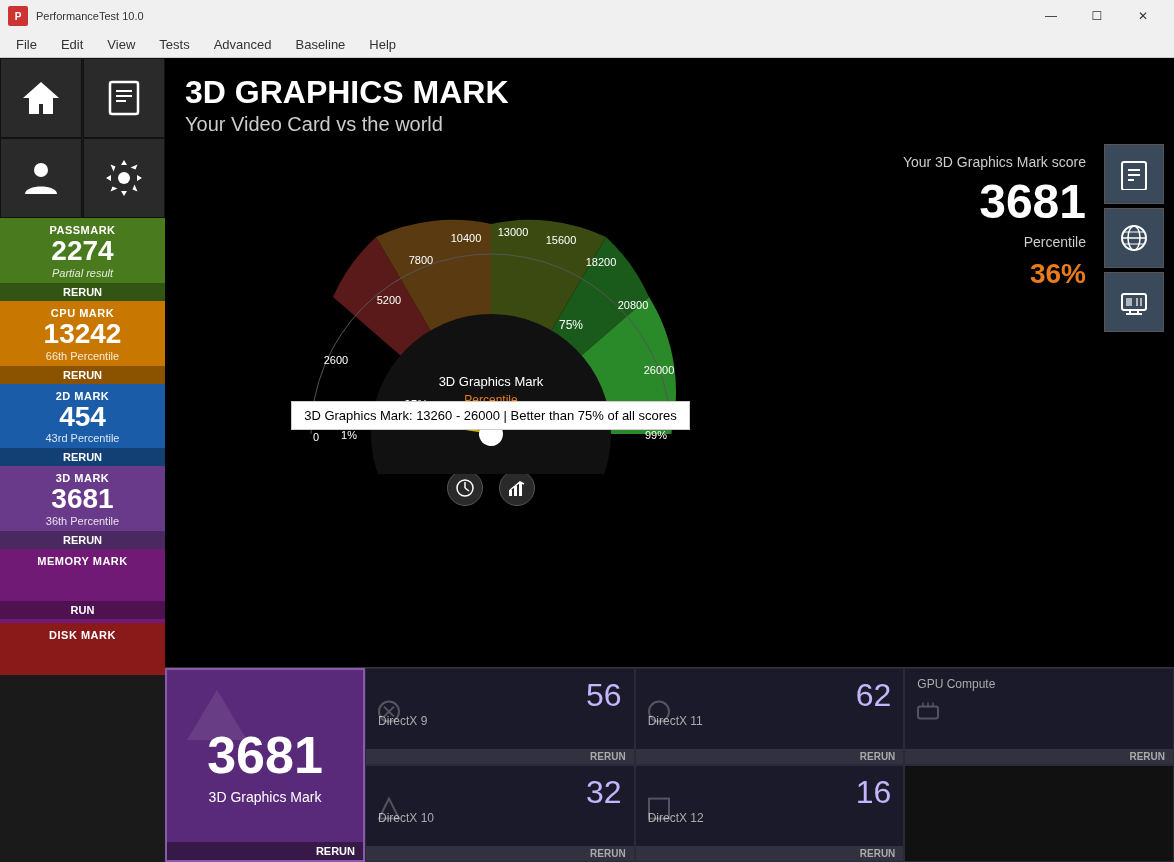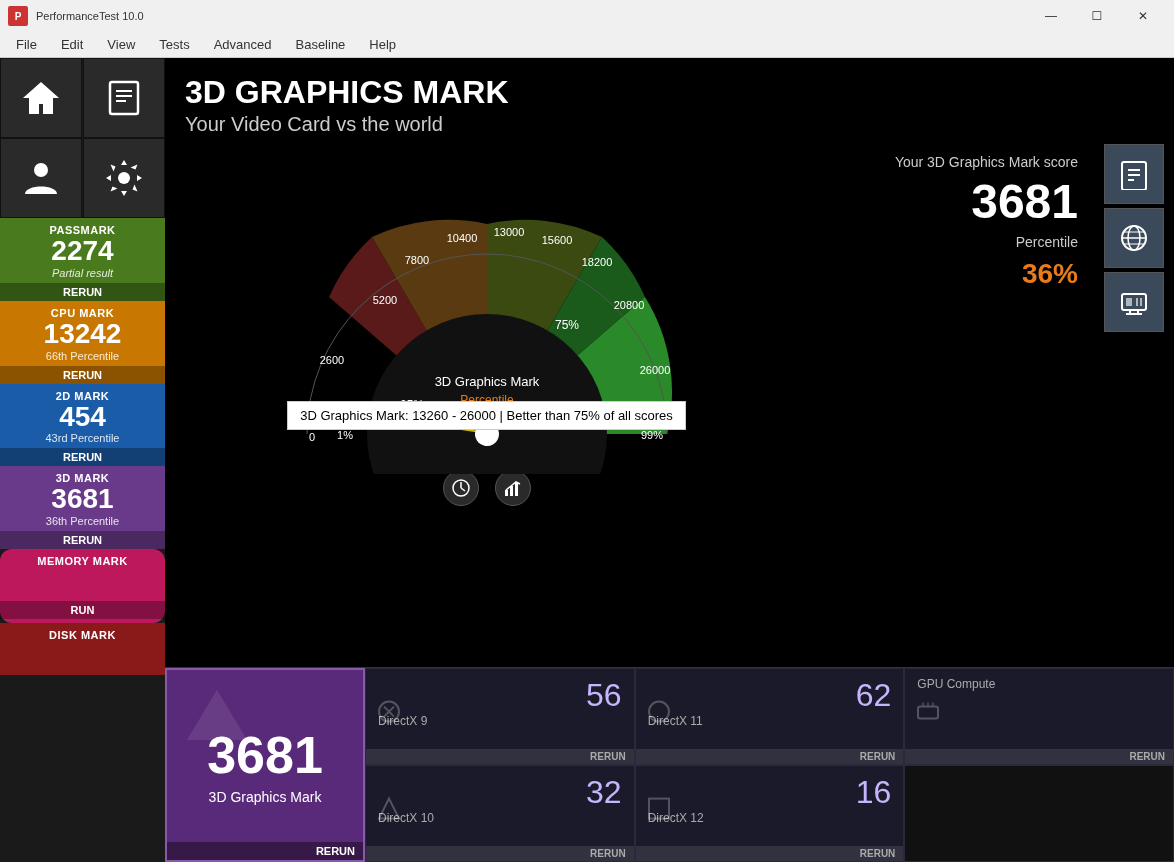--- a/index.html
+++ b/index.html
@@ -25,21 +25,21 @@
     .nav-icons { display: grid; grid-template-columns: 1fr 1fr; background: #1a1a1a; }
     .nav-icon-btn { width: 82px; height: 80px; background: #2a2a2a; display: flex; align-items: center; justify-content: center; cursor: pointer; border: 1px solid #111; }
     .nav-icon-btn svg { width: 44px; height: 44px; }
 
     
     .score-card { padding: 6px 10px 0; cursor: pointer; }
     .score-card.passmark { background: #4a7a1e; }
     .score-card.cpu { background: #c87800; }
     .score-card.twod { background: #1a5ca8; }
     .score-card.threed { background: #6a3a8a; }
-    .score-card.memory { background: #be185d; border-radius: 12px; }
+    .score-card.memory { background: #701a75; }
     .score-card.disk { background: #8a1a1a; }
 
     .card-title { font-size: 11px; font-weight: bold; text-align: center; text-transform: uppercase; letter-spacing: 0.5px; }
     .card-score { font-size: 28px; font-weight: bold; text-align: center; line-height: 1.1; }
     .card-sub { font-size: 11px; text-align: center; font-style: italic; color: rgba(255,255,255,0.85); }
     .card-percentile { font-size: 11px; text-align: center; color: rgba(255,255,255,0.85); }
     .card-rerun { background: rgba(0,0,0,0.3); text-align: center; font-size: 11px; font-weight: bold; padding: 3px; margin: 4px -10px 0; cursor: pointer; }
     .card-run { background: rgba(0,0,0,0.3); text-align: center; font-size: 11px; font-weight: bold; padding: 3px; margin: 4px -10px 0; cursor: pointer; }
 
     
@@ -259,21 +259,21 @@
               <rect x="7" y="8" width="3" height="10" fill="white"></rect>
               <rect x="12" y="4" width="3" height="14" fill="white"></rect>
               <path d="M3 12 L8 8 L13 4 L17 6" fill="none" stroke="white" stroke-width="1.5"></path>
             </svg>
           </div>
         </div>
 
         <div class="tooltip-bar" style="position:relative; margin-top:-20px; left:0; transform:none;">3D Graphics Mark: 13260 - 26000 | Better than 75% of all scores</div>
       </div>
 
-      <div style="display:flex; flex-direction:row; gap:8px;">
+      <div style="display:flex; flex-direction:row; gap:0;">
         <div class="score-panel">
           <div class="score-label">Your 3D Graphics Mark score</div>
           <div class="score-value">3681</div>
           <div class="percentile-label">Percentile</div>
           <div class="percentile-value">36%</div>
         </div>
         <div class="side-icons">
           <div class="side-icon-btn">
             <svg width="32" height="32" viewBox="0 0 32 32" fill="white">
               <rect x="4" y="4" width="24" height="28" rx="2" fill="none" stroke="white" stroke-width="2"></rect>

